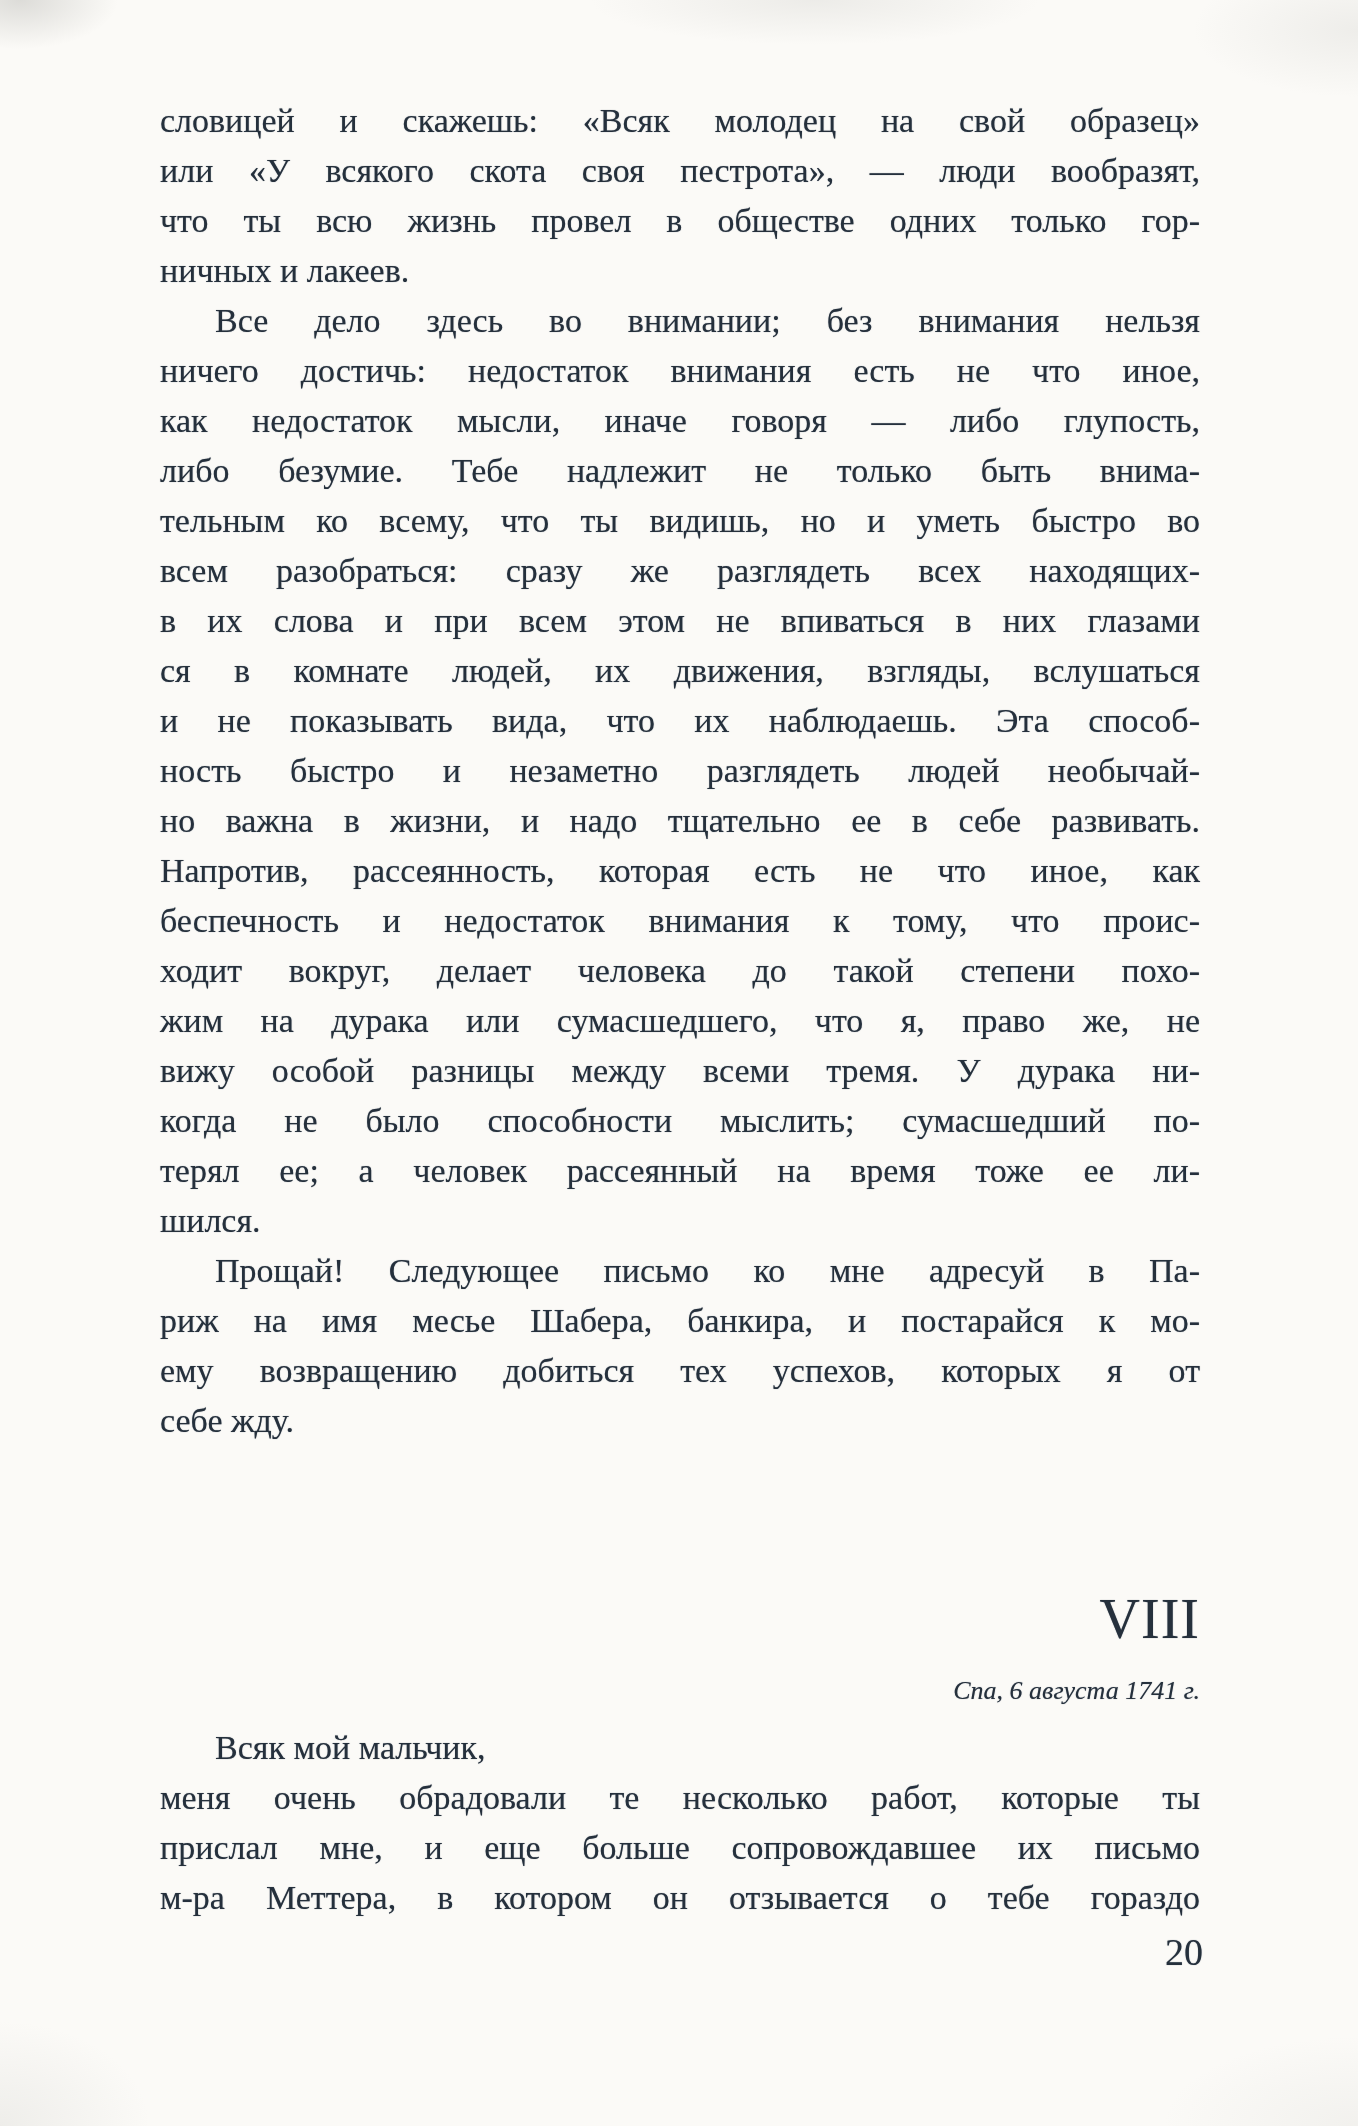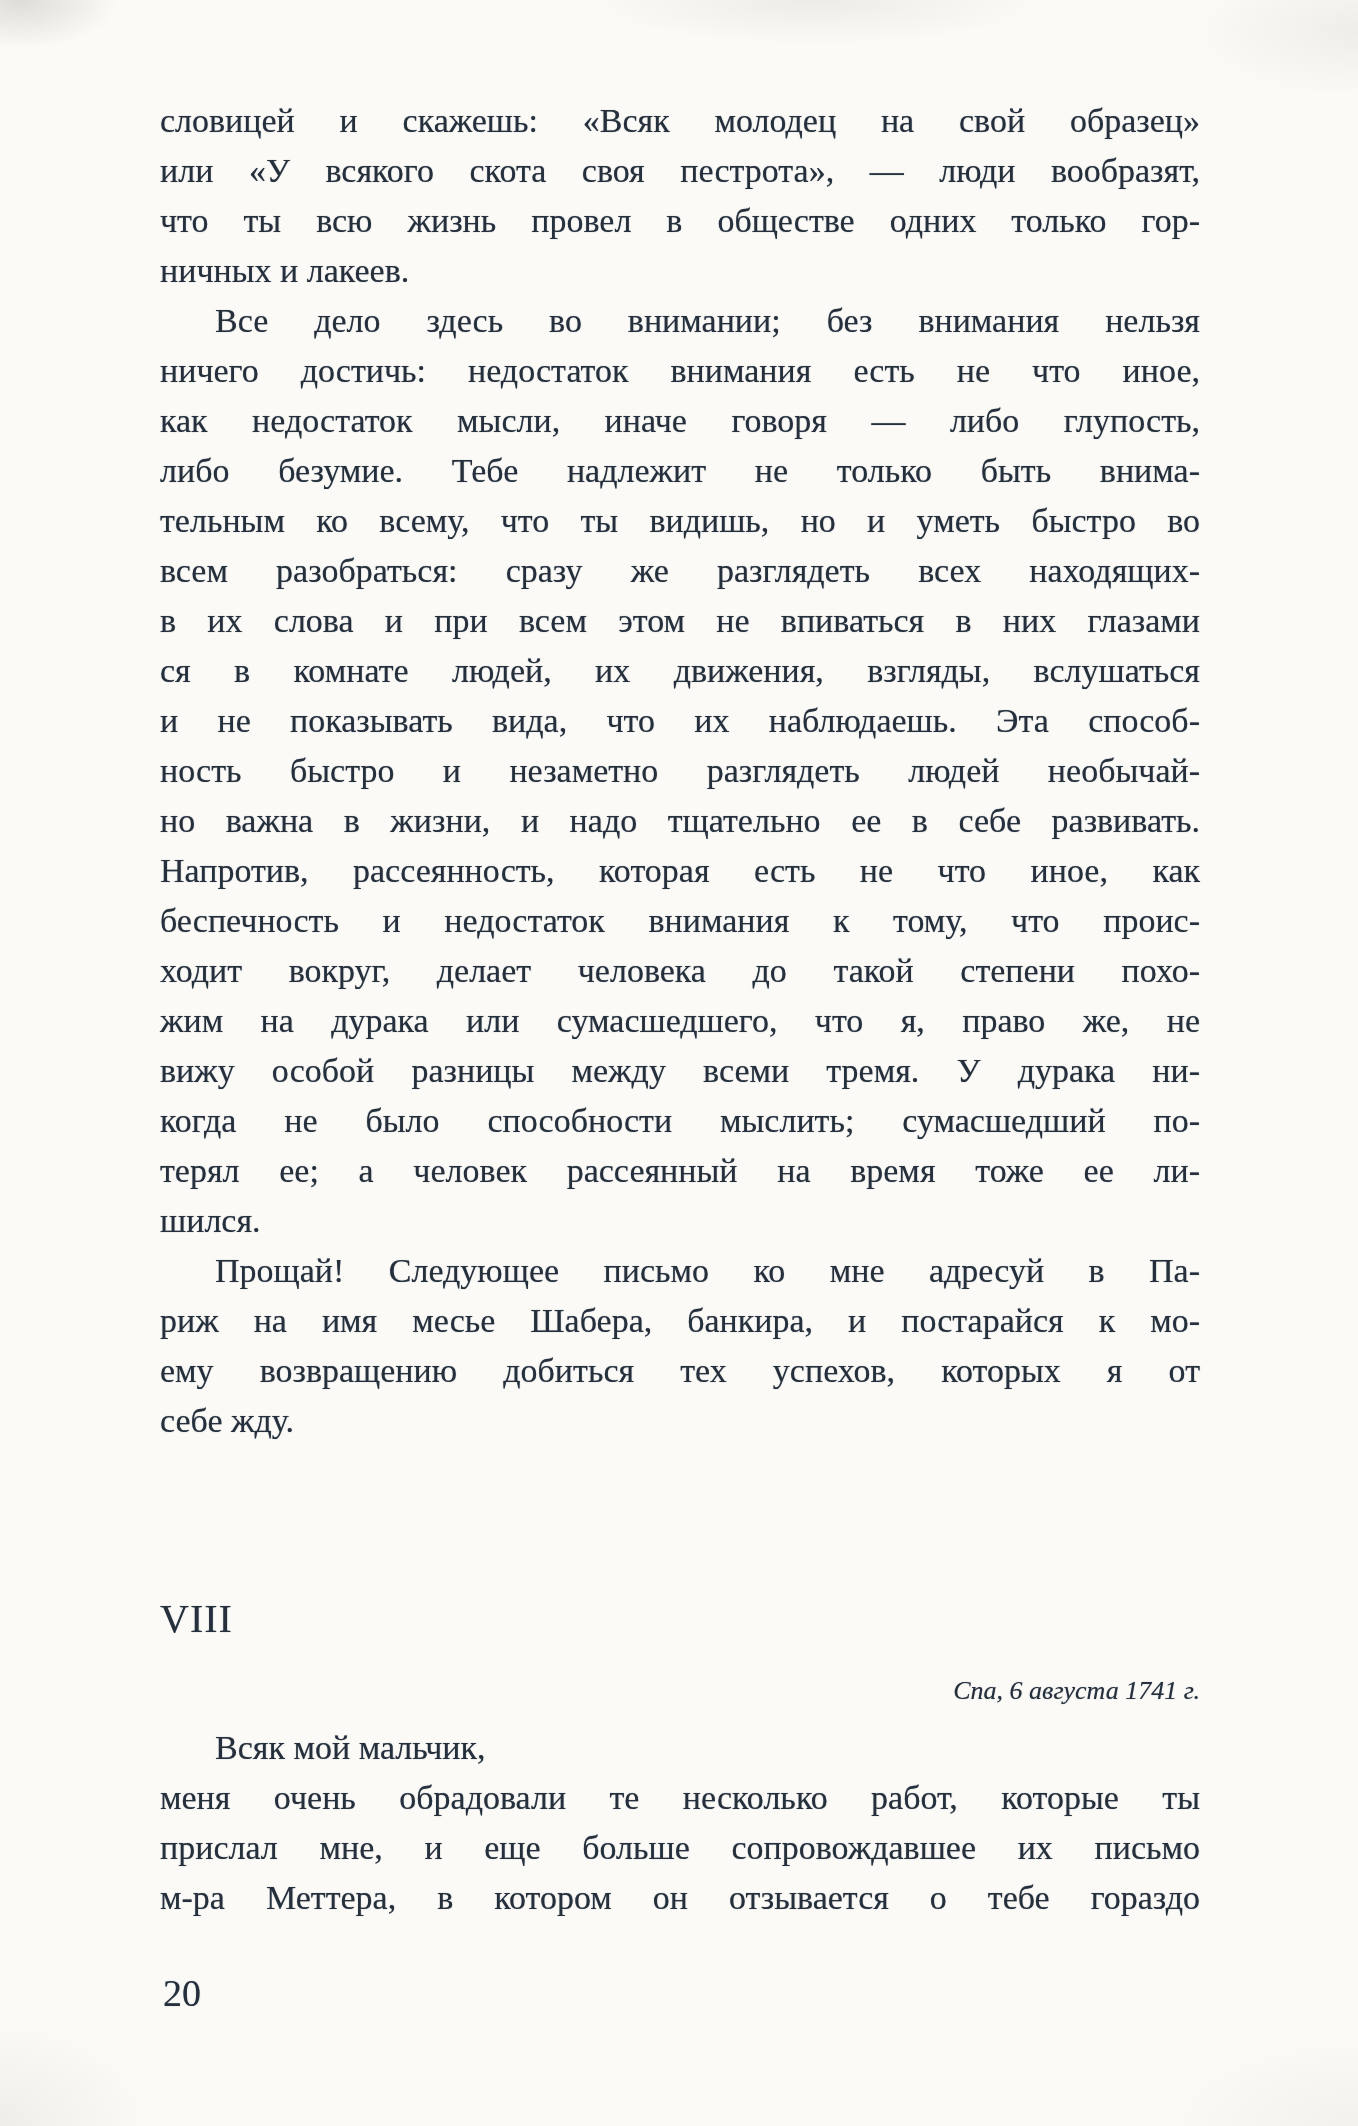--- a/index.html
+++ b/index.html
@@ -42,38 +42,38 @@
   }
   .line.left {
     text-align: right;
     text-align-last: left;
   }
   .line.indent { text-indent: 55px; }
   .chapter-heading {
     margin-top: 135px;
     height: 76px;
     line-height: 76px;
-    text-align: left;
-    font-size: 40px;
+    text-align: right;
+    font-size: 56px;
     letter-spacing: 1px;
   }
   .dateline {
     margin-top: 12px;
     text-align: right;
     font-style: italic;
     font-size: 26px;
     line-height: 44px;
   }
   .letter-body { margin-top: 10px; }
   .page-number {
     position: absolute;
-    top: 1971px;
+    top: 1930px;
     left: 163px;
     width: 1040px;
-    text-align: left;
+    text-align: right;
     font-size: 38px;
     line-height: 44px;
     text-shadow: 0 0 1px rgba(35, 48, 70, 0.55);
   }
 </style>
 </head>
 <body>
 
 <div class="page">
   <div class="text-flow">

